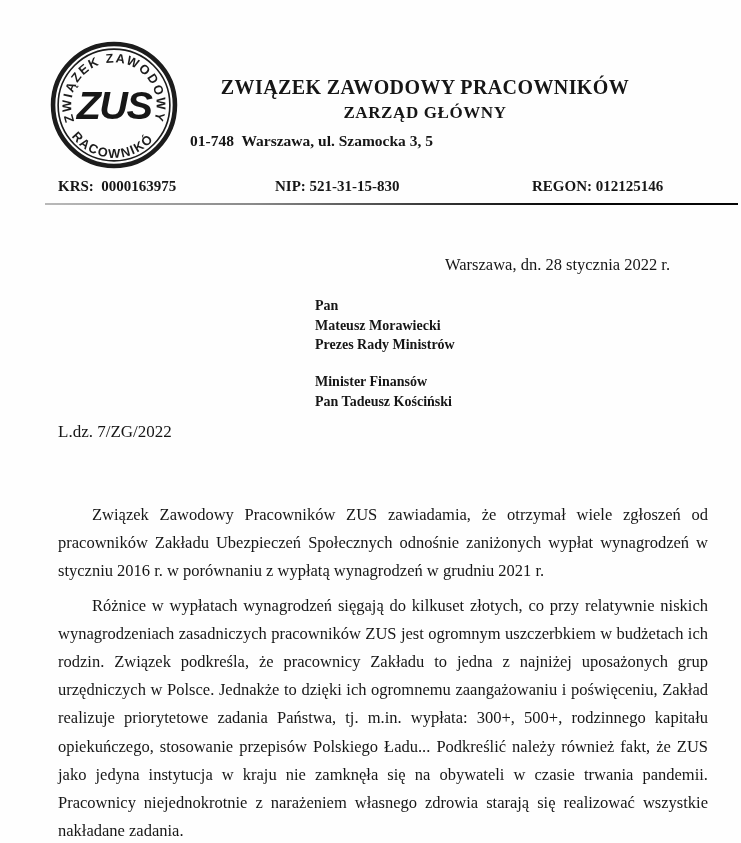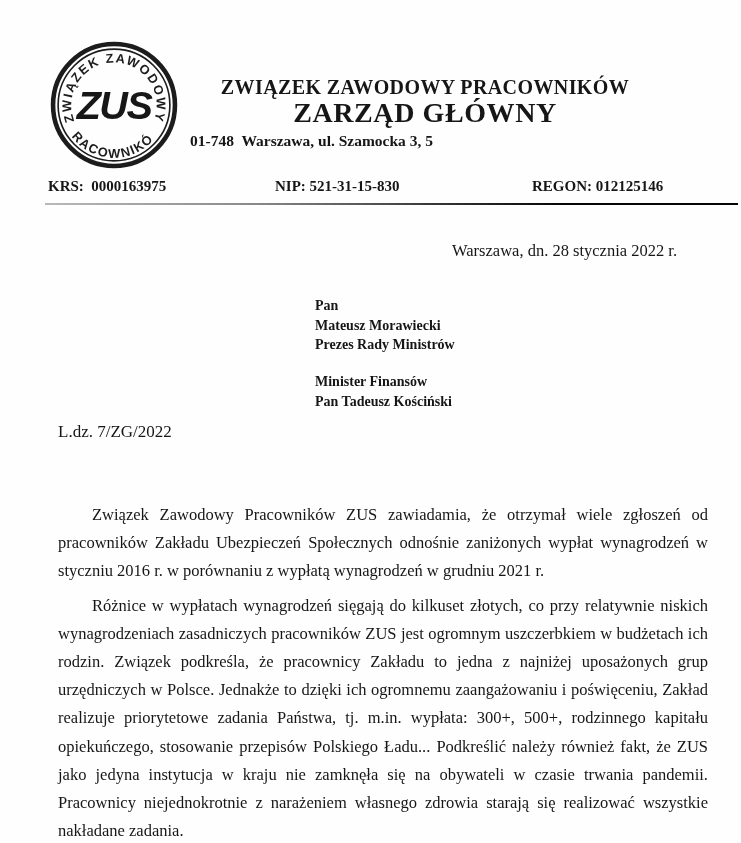--- a/index.html
+++ b/index.html
@@ -37,56 +37,55 @@
     font-weight: bold;
     white-space: nowrap;
     margin-top: 12px;
   }
   .org-line-1, .org-line-2 {
     font-size: 20px;
     line-height: 24px;
     letter-spacing: 0.4px;
   }
   .org-line-3 {
-    font-size: 28px;
+    font-size: 17px;
     line-height: 27px;
     letter-spacing: 0.6px;
   }
 
   .address-line {
     position: absolute;
     left: 190px;
     top: 132px;
     font-size: 15.5px;
     font-weight: bold;
     white-space: pre-wrap;
   }
 
   .registry-row { position: absolute; top: 178px; left: 0; width: 741px; height: 20px; }
   .reg { position: absolute; font-size: 15px; font-weight: bold; white-space: pre-wrap; }
-  .reg-krs   { left: 48px; text-align: center; }
+  .reg-krs   { left: 58px; text-align: center; }
   .reg-nip   { left: 275px; }
   .reg-regon { left: 532px; }
 
   .header-rule {
     position: absolute;
     top: 203px;
     left: 45px;
     width: 693px;
     height: 2.4px;
     background: linear-gradient(to right, #b9b9b9, #8a8a8a 30%, #3a3a3a 55%, #050505 75%);
   }
 
   
   .place-date {
     position: absolute;
     left: 445px;
-    top: 241px;
+    top: 255px;
     font-size: 16.5px;
-    margin-left: 7px;
   }
 
   .addressee {
     position: absolute;
     left: 315px;
     font-weight: bold;
     font-size: 14px;
     line-height: 19.5px;
     white-space: nowrap;
   }

